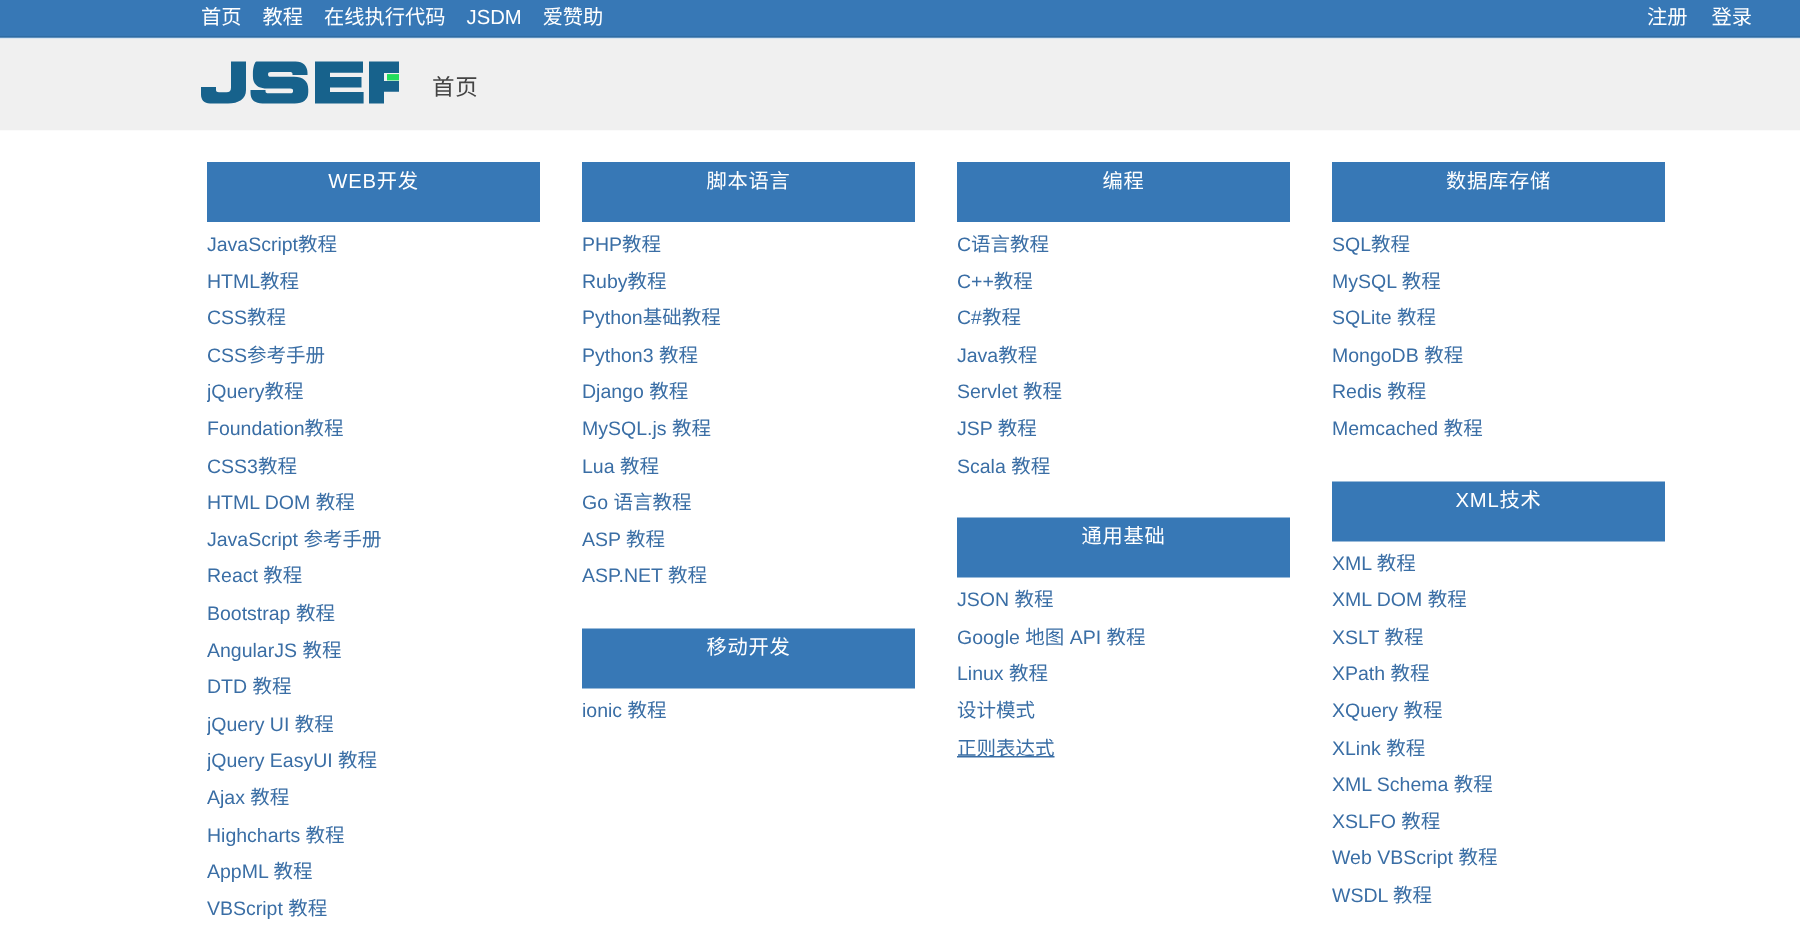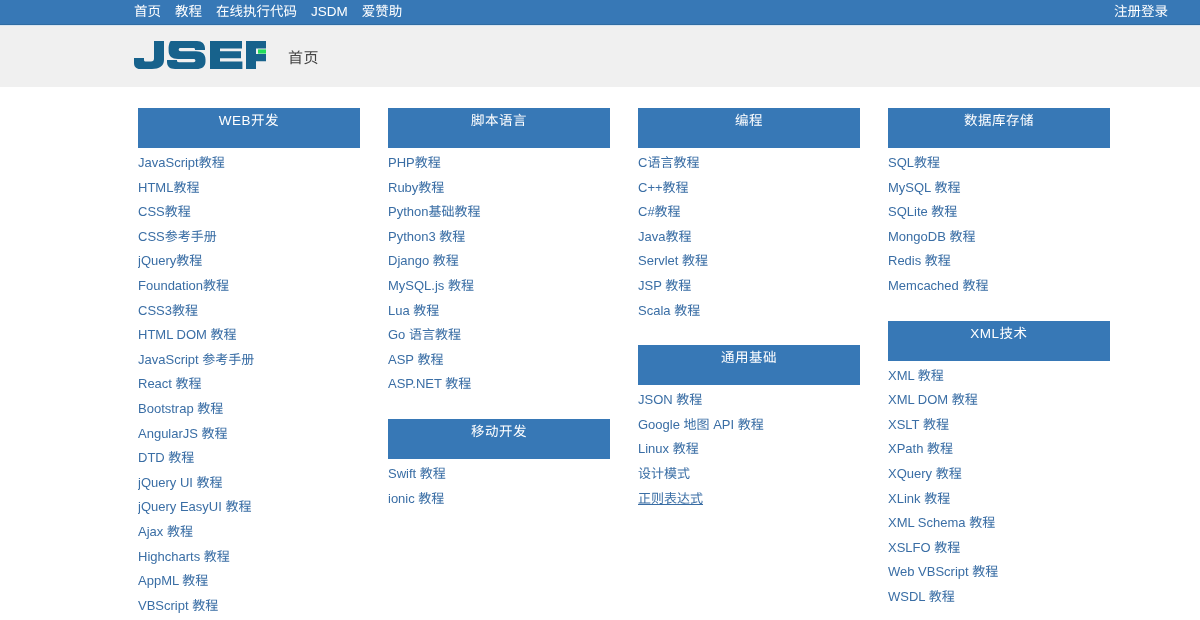--- a/index.html
+++ b/index.html
@@ -49,21 +49,21 @@
   .nav-link {
     color: #ffffff;
     font-size: 13.5px;
     line-height: 24px;
     text-decoration: none;
     white-space: nowrap;
     padding: 0 0;
     margin-right: 14px;
     cursor: pointer;
   }
-  .nav-right .nav-link { margin-right: 0; }
+  .nav-right .nav-link { margin-right: 0; margin-left: 16px; }
 
   
   .header-band {
     height: 62px;
     background: #f0f0f0;
     border-top: 1px solid #d9e5f0;
     box-sizing: border-box;
     display: flex;
     align-items: center;
   }
@@ -211,21 +211,20 @@
             <li><a>MySQL.js 教程</a></li>
             <li><a>Lua 教程</a></li>
             <li><a>Go 语言教程</a></li>
             <li><a>ASP 教程</a></li>
             <li><a>ASP.NET 教程</a></li>
           </ul>
         </div>
         <div class="section">
           <div class="section-title">移动开发</div>
           <ul class="link-list">
-            <li><a>Swift 教程</a></li>
             <li><a>ionic 教程</a></li>
           </ul>
         </div>
       </div>
       <div class="col">
         <div class="section">
           <div class="section-title">编程</div>
           <ul class="link-list">
             <li><a>C语言教程</a></li>
             <li><a>C++教程</a></li>

